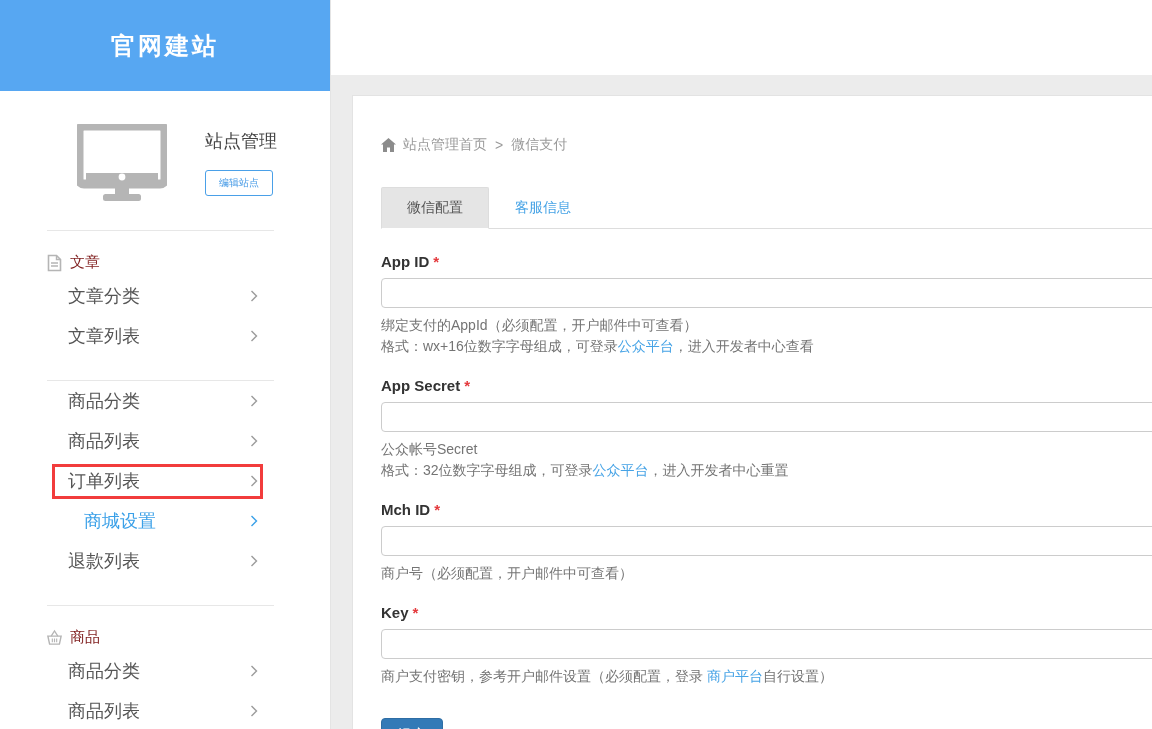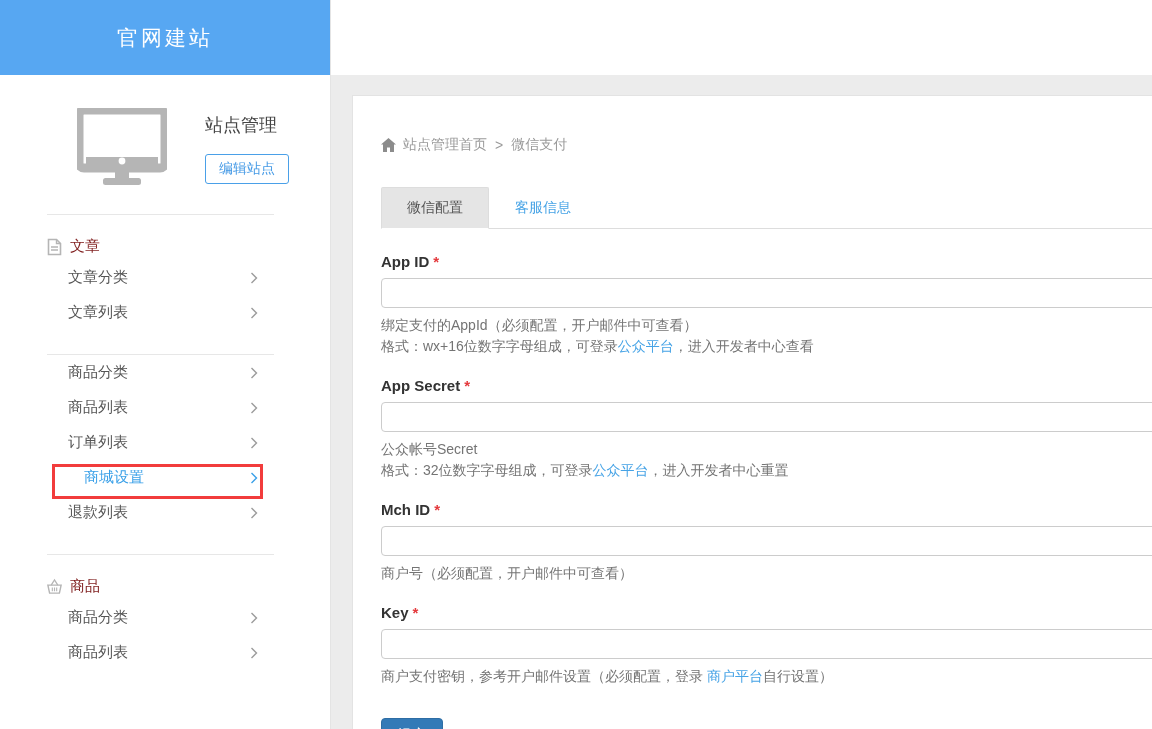--- a/index.html
+++ b/index.html
@@ -9,42 +9,42 @@
     background:#ffffff;
     font-family:"Liberation Sans","DejaVu Sans",sans-serif;
     color:#555;
   }
   
   .sidebar {
     position:absolute; left:0; top:0; width:331px; height:729px;
     background:#ffffff; border-right:1px solid #e4e4e4; z-index:2;
   }
   .brand {
-    height:75px; background:#57a7f2; color:#fff;
+    height:91px; background:#57a7f2; color:#fff;
     display:flex; align-items:center; justify-content:center;
-    font-size:21px; font-weight:normal; letter-spacing:3px;
+    font-size:24px; font-weight:bold; letter-spacing:3px;
   }
   .site-block { display:flex; align-items:flex-start; padding:33px 0 0 77px; }
   .monitor-wrap { width:90px; margin-right:38px; }
   .site-info { padding-top:5px; }
   .site-title { font-size:18px; color:#454545; margin-bottom:17px; }
   .edit-site-btn {
     display:inline-block; background:#fff; border:1px solid #4aa0e8; color:#459ae6;
-    font-size:14px; padding:5px 13px; border-radius:3px; cursor:pointer;
+    font-size:10px; padding:5px 13px; border-radius:3px; cursor:pointer;
     font-family:inherit;
   }
   .menu-divider { border-top:1px solid #e7e7e7; margin:24px 56px 0 47px; }
   .menu-section-header {
     display:flex; align-items:center; color:#7f1d1d; font-size:15px;
     padding:22px 0 4px 46px;
   }
   .menu-section-header .sec-icon { width:17px; height:18px; margin-right:7px; display:inline-flex; }
   .menu-item {
     display:flex; align-items:center; justify-content:space-between;
-    padding:8px 72px 8px 68px; font-size:15px; color:#555; cursor:pointer;
+    padding:8px 72px 8px 68px; font-size:18px; color:#555; cursor:pointer;
   }
   .menu-item .label { color:#555; }
   .menu-item .chev { width:8px; height:12px; display:inline-flex; }
   .menu-item.active .label { color:#3aa0e8;margin-left:16px; }
   .annotation-box {
     position:absolute; left:52px; top:464px; width:211px; height:35px;
     border:3px solid #f23c3c; z-index:6; pointer-events:none;
   }
   
   .main-bg {

